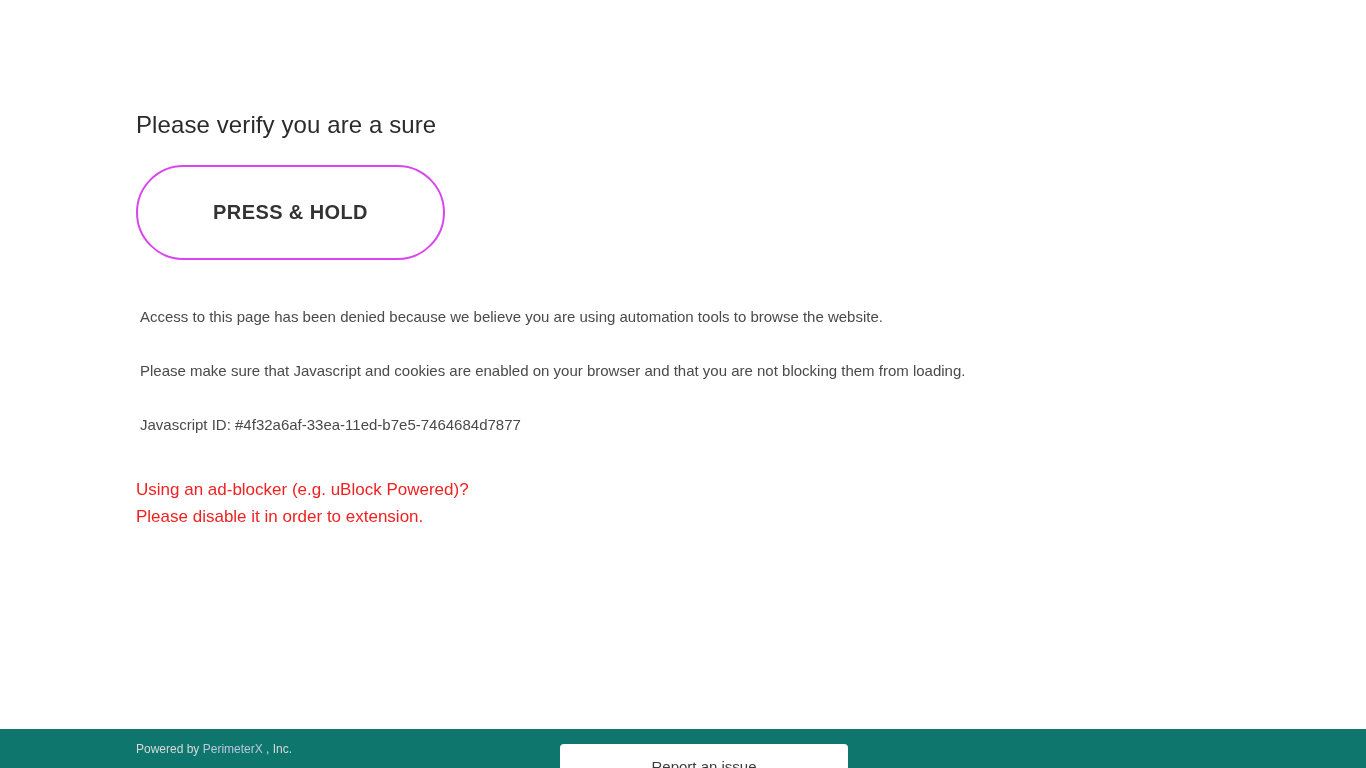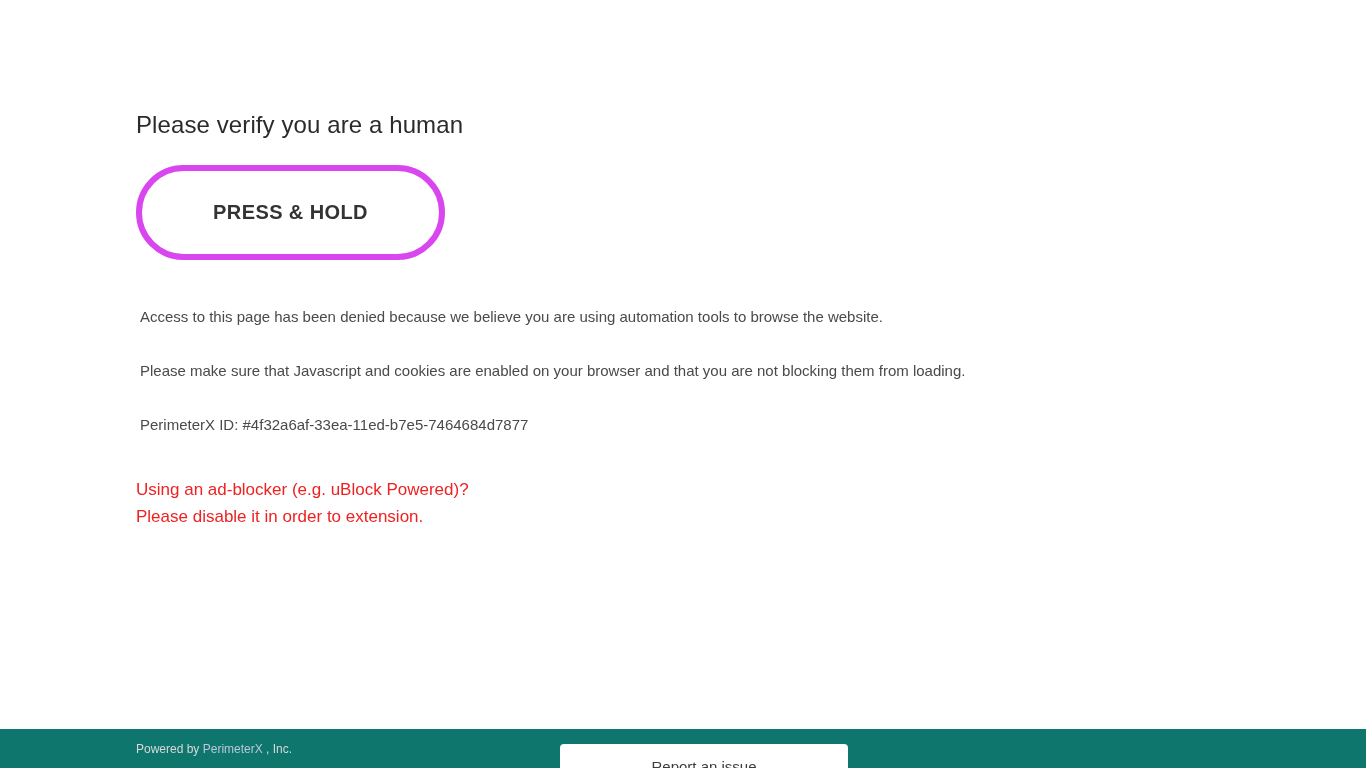--- a/index.html
+++ b/index.html
@@ -43,21 +43,21 @@
 
   .press-hold-wrap {
     margin-top: 25px;
     height: 96px;
   }
 
   .press-hold-btn {
     box-sizing: border-box;
     width: 309px;
     height: 95px;
-    border: 6px solid #d946ef;
+    border: 2px solid #d946ef;
     border-radius: 48px;
     background: #ffffff;
     color: #333333;
     font-family: "Liberation Sans", sans-serif;
     font-size: 20px;
     font-weight: bold;
     letter-spacing: 0.4px;
     display: flex;
     align-items: center;
     justify-content: center;
@@ -145,35 +145,35 @@
     cursor: pointer;
   }
 </style>
 </head>
 <body>
 
 <div class="page">
 
   <div class="content">
 
-    <h1 class="heading">Please verify you are a human</h1>
+    <h1 class="heading">Please verify you are a sure</h1>
 
     <div class="press-hold-wrap">
       <button class="press-hold-btn">
         <span>PRESS &amp; HOLD</span>
       </button>
     </div>
 
     <p class="para p-access">Access to this page has been denied because we believe you are using automation tools to browse the website.</p>
 
 
 
     <p class="para p-makesure">Please make sure that Javascript and cookies are enabled on your browser and that you are not blocking them from loading.</p>
 
-    <p class="para p-refid">PerimeterX ID: #4f32a6af-33ea-11ed-b7e5-7464684d7877</p>
+    <p class="para p-refid">Javascript ID: #4f32a6af-33ea-11ed-b7e5-7464684d7877</p>
 
     <div class="adblock-note">
       <div>Using an ad-blocker (e.g. uBlock Powered)?</div>
       <div>Please disable it in order to extension.</div>
     </div>
 
   </div>
 
   <div class="footer-bar">
     <div class="powered-by">

